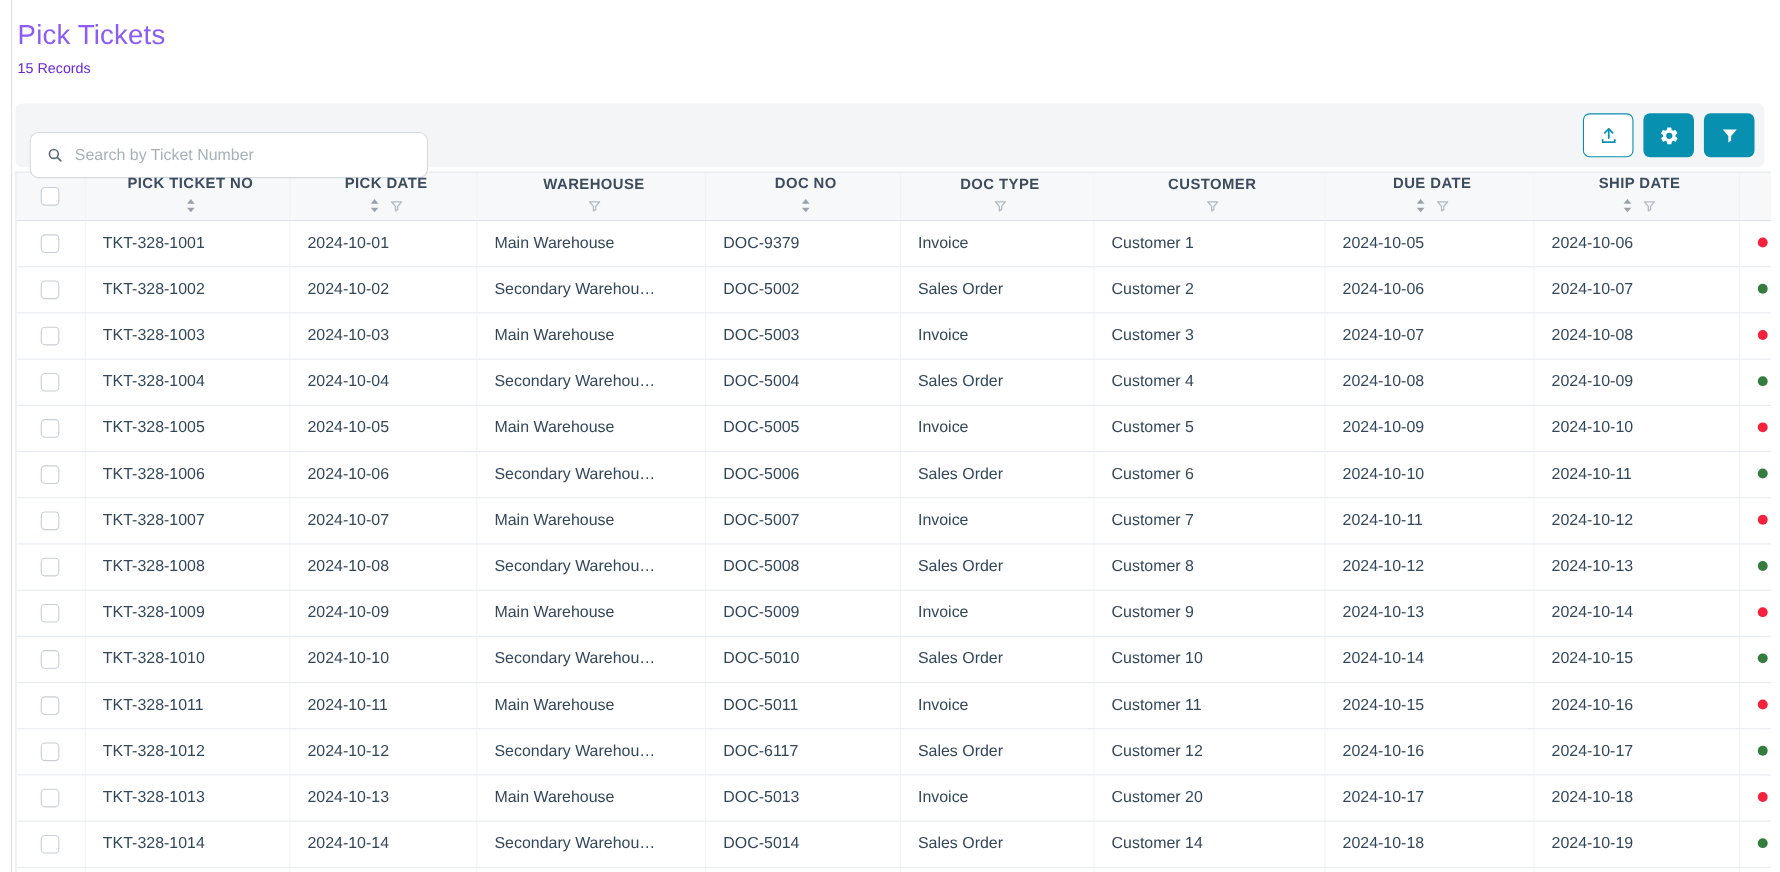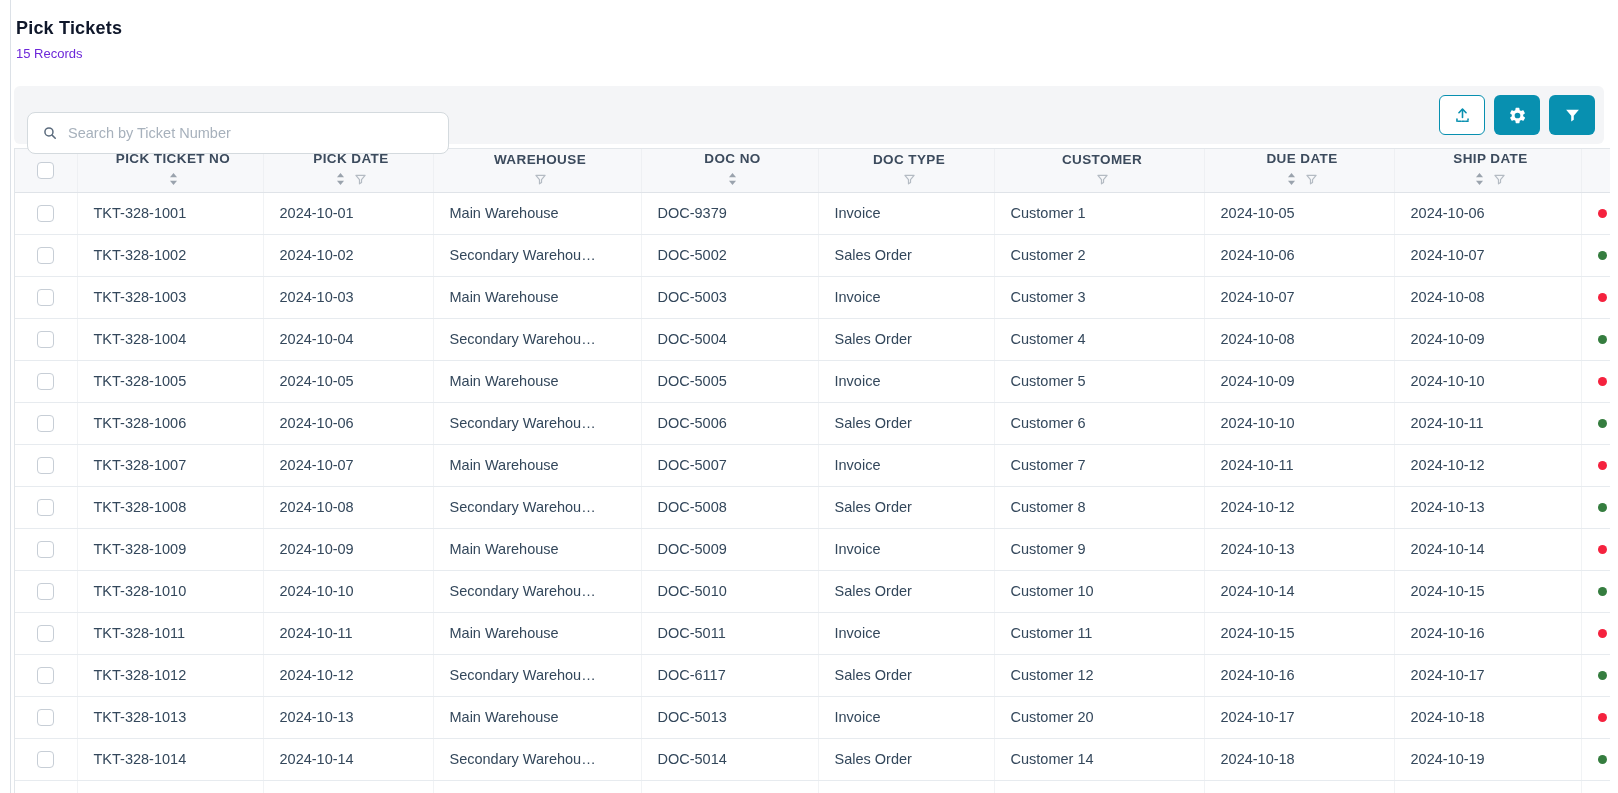--- a/index.html
+++ b/index.html
@@ -13,39 +13,39 @@
   .left-rule {
     position: absolute; left: 10px; top: 0; width: 1px; height: 100%;
     background: #dce1e7;
   }
 
   
   .header-row {
     display: flex; justify-content: space-between; align-items: flex-start;
     padding: 18px 61px 0 16px;
   }
-  .page-title { font-size: 18px; font-weight: 700; color: #0f172a; letter-spacing: .2px; }
+  .page-title { font-size: 25px; font-weight: 400; color: #8b5cf6; letter-spacing: .2px; }
   .records { font-size: 13px; color: #6d28d9; margin-top: 7px; }
   .btn-advance {
     margin-top: 8px;
     background: #0890b0; color: #fff; border: none; border-radius: 6px;
     height: 34px; padding: 0 15px; font-size: 14px; font-weight: 700;
     display: inline-flex; align-items: center; gap: 8px; cursor: pointer;
     font-family: "Liberation Sans", sans-serif; letter-spacing: .2px;
   }
 
   
   .toolbar {
     margin: 25px 8px 0 14px; width: 1590px; height: 58px;
     background: #f4f5f7; border-radius: 6px;
     display: flex; align-items: center; justify-content: space-between;
     padding: 0 9px 0 13px;
   }
   .search-box {
-    width: 422px; height: 42px; background: #fff;
+    width: 362px; height: 42px; background: #fff;
     border: 1px solid #d4dade; border-radius: 8px;
     display: flex; align-items: center; gap: 11px; padding: 0 15px; margin-top: 36px;
   }
   .search-box input {
     flex: 1; border: none; outline: none; font-size: 14.5px;
     color: #33475b; background: transparent;
     font-family: "Liberation Sans", sans-serif;
   }
   .search-box input::placeholder { color: #a7b1bc; }
   .icon-btns { display: flex; gap: 9px; }

